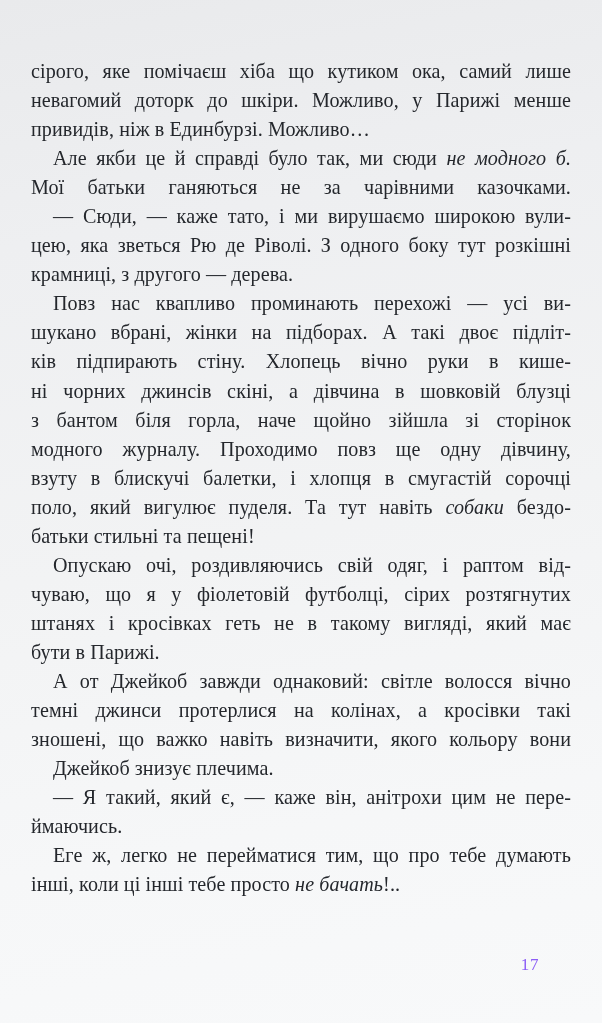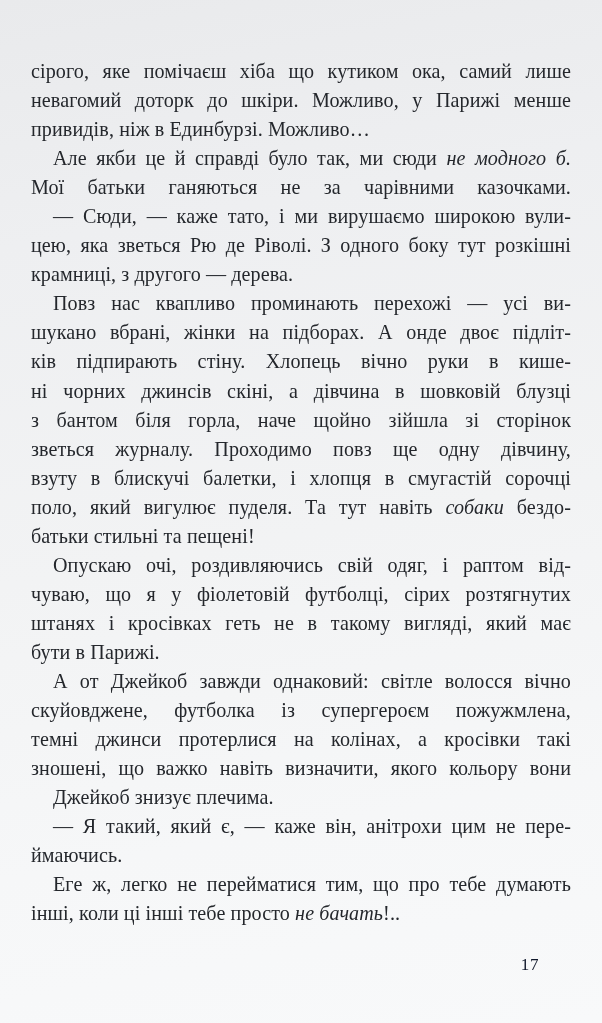--- a/index.html
+++ b/index.html
@@ -68,21 +68,21 @@
     left: 0;
     top: 955px;
     width: 602px;
     text-align: center;
     padding-right: 8px;
     box-sizing: border-box;
   }
   .folio-num {
     font-size: 17px;
     letter-spacing: 0.04em;
-    color: #0f172a;
+    color: #8b5cf6;
     display: inline-block;
     transform: translateX(233px);
   }
 </style>
 </head>
 <body>
 
 <div class="page">
 
   <div class="text-block">
@@ -95,38 +95,37 @@
         <span class="line just indent"><span>Але якби це й справді було так, ми сюди </span><span class="em">не модного б.</span></span>
         <span class="line just"><span>Мої батьки ганяються не за чарівними казочками.</span></span>
       </p>
       <p class="para">
         <span class="line just indent">— Сюди, — каже тато, і ми вирушаємо широкою вули-</span>
         <span class="line just">цею, яка зветься Рю де Ріволі. З одного боку тут розкішні</span>
         <span class="line last">крамниці, з другого — дерева.</span>
       </p>
       <p class="para">
         <span class="line just indent"><span>Повз нас квапливо проминають перехожі — усі ви-</span></span>
-        <span class="line just"><span>шукано вбрані, жінки на підборах. А онде двоє підліт-</span></span>
+        <span class="line just"><span>шукано вбрані, жінки на підборах. А такі двоє підліт-</span></span>
         <span class="line just"><span>ків підпирають стіну. Хлопець вічно руки в кише-</span></span>
         <span class="line just"><span>ні чорних джинсів скіні, а дівчина в шовковій блузці</span></span>
         <span class="line just"><span>з бантом біля горла, наче щойно зійшла зі сторінок</span></span>
-        <span class="line just"><span>зветься журналу. Проходимо повз ще одну дівчину,</span></span>
+        <span class="line just"><span>модного журналу. Проходимо повз ще одну дівчину,</span></span>
         <span class="line just"><span>взуту в блискучі балетки, і хлопця в смугастій сорочці</span></span>
         <span class="line just"><span>поло, який вигулює пуделя. Та тут навіть </span><span class="em">собаки</span><span> бездо-</span></span>
         <span class="line last"><span>батьки стильні та пещені!</span></span>
       </p>
       <p class="para">
         <span class="line just indent">Опускаю очі, роздивляючись свій одяг, і раптом від-</span>
         <span class="line just">чуваю, що я у фіолетовій футболці, сірих розтягнутих</span>
         <span class="line just">штанях і кросівках геть не в такому вигляді, який має</span>
         <span class="line last">бути в Парижі.</span>
       </p>
       <p class="para">
         <span class="line just indent">А от Джейкоб завжди однаковий: світле волосся вічно</span>
-        <span class="line just">скуйовджене, футболка із супергероєм пожужмлена,</span>
         <span class="line just">темні джинси протерлися на колінах, а кросівки такі</span>
         <span class="line just">зношені, що важко навіть визначити, якого кольору вони</span>
       </p>
       <p class="para">
         <span class="line last indent">Джейкоб знизує плечима.</span>
       </p>
       <p class="para">
         <span class="line just indent">— Я такий, який є, — каже він, анітрохи цим не пере-</span>
         <span class="line last">ймаючись.</span>
       </p>

